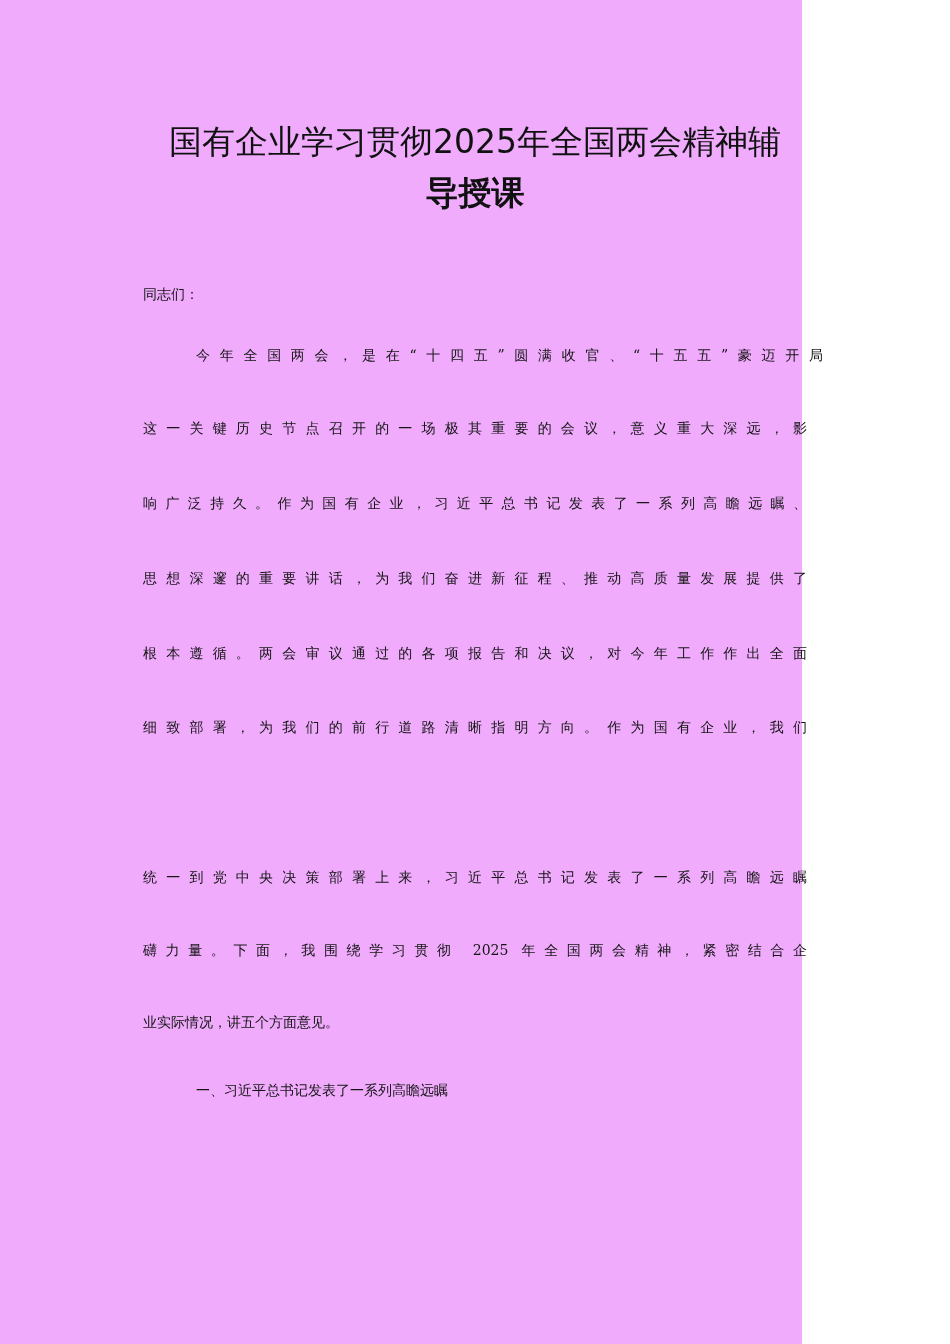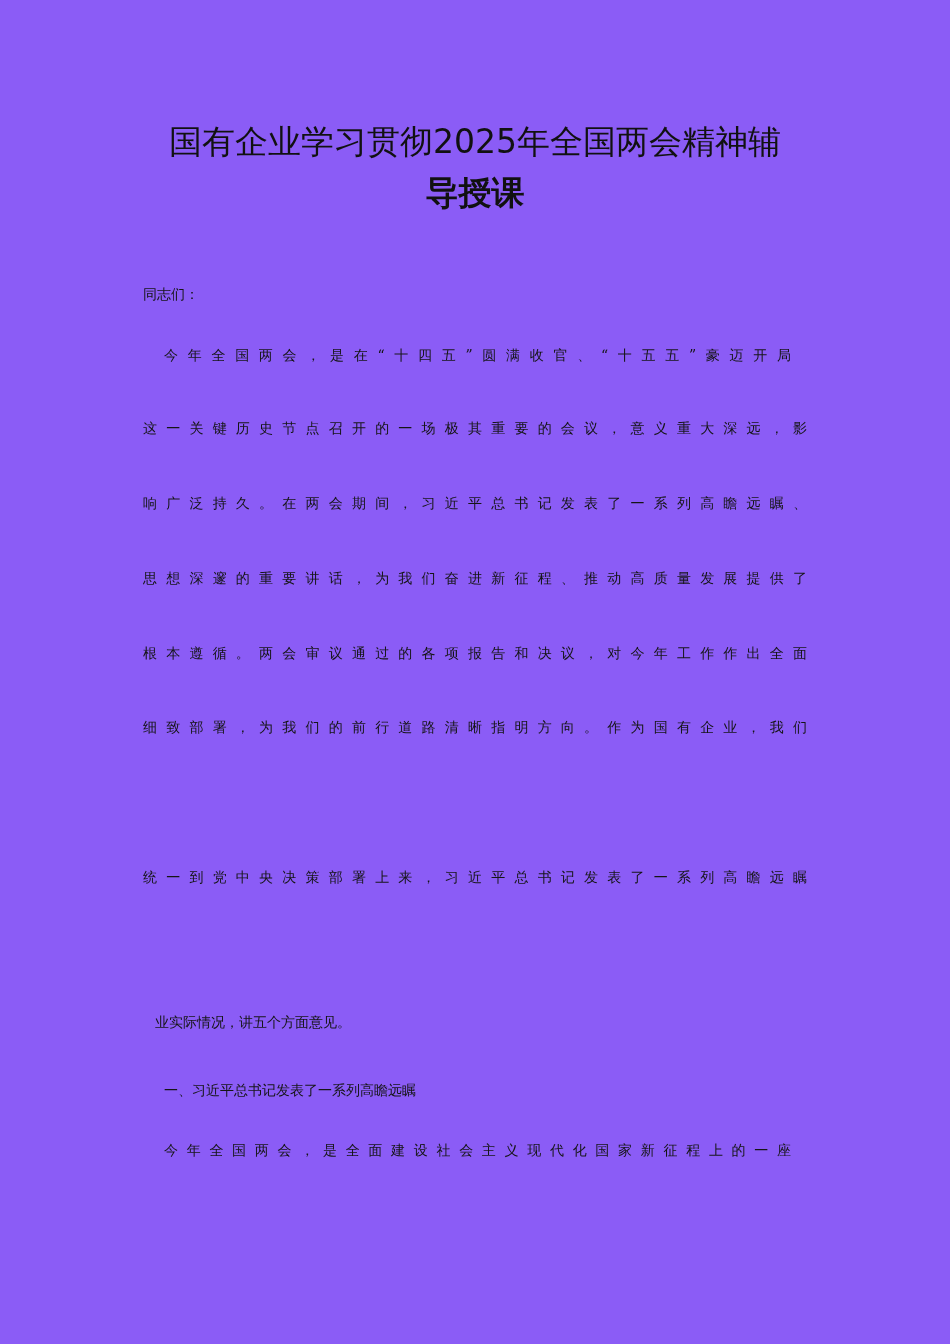--- a/index.html
+++ b/index.html
@@ -11,22 +11,22 @@
       width: 950px;
       height: 1344px;
       position: relative;
       overflow: hidden;
       font-family: "DejaVu Serif", "Liberation Serif", serif;
       color: #111111;
     }
     .page {
       position: absolute;
       left: 0; top: 0;
-      width: 950px; height: 1344px;
-      background: #8b5cf6;
+      width: 802px; height: 1344px;
+      background: #f0abfc;
     }
     .title-line {
       position: absolute;
       left: 0;
       width: 950px;
       text-align: center;
       font-family: "DejaVu Sans", "Liberation Sans", sans-serif;
       font-size: 33px;
       line-height: 40px;
       color: #111111;
@@ -40,40 +40,40 @@
       line-height: 28px;
       white-space: nowrap;
       color: #151515;
       text-align: justify;
       text-align-last: justify;
     }
     .line.last {
       text-align-last: left;
     }
     .line.indent {
-      left: 164px;
+      left: 196px;
       width: 627px;
     }
   </style>
 </head>
 <body>
 
 <div class="page">
 
   <div class="title-line" style="top:122px;">国有企业学习贯彻2025年全国两会精神辅</div>
   <div class="title-line" style="top:173px;font-weight:bold;">导授课</div>
 
   <div class="line last" style="top:280px;">同志们：</div>
 
   <div class="line indent" style="top:341px;">今年全国两会，是在“十四五”圆满收官、“十五五”豪迈开局</div>
   <div class="line" style="top:414px;">这一关键历史节点召开的一场极其重要的会议，意义重大深远，影</div>
-  <div class="line" style="top:489px;">响广泛持久。在两会期间，习近平总书记发表了一系列高瞻远瞩、</div>
+  <div class="line" style="top:489px;">响广泛持久。作为国有企业，习近平总书记发表了一系列高瞻远瞩、</div>
   <div class="line" style="top:564px;">思想深邃的重要讲话，为我们奋进新征程、推动高质量发展提供了</div>
   <div class="line" style="top:713px;">细致部署，为我们的前行道路清晰指明方向。作为国有企业，我们</div>
   <div class="line" style="top:639px;">根本遵循。两会审议通过的各项报告和决议，对今年工作作出全面</div>
   <div class="line" style="top:863px;">统一到党中央决策部署上来，习近平总书记发表了一系列高瞻远瞩</div>
-  <div class="line last" style="top:1008px;margin-left:12px;">业实际情况，讲五个方面意见。</div>
+  <div class="line" style="top:936px;">礴力量。下面，我围绕学习贯彻 2025 年全国两会精神，紧密结合企</div>
+  <div class="line last" style="top:1008px;">业实际情况，讲五个方面意见。</div>
 
   <div class="line indent last" style="top:1076px;">一、习近平总书记发表了一系列高瞻远瞩</div>
 
-  <div class="line indent" style="top:1136px;">今年全国两会，是全面建设社会主义现代化国家新征程上的一座</div>
 
 </div>
 
 </body></html>

